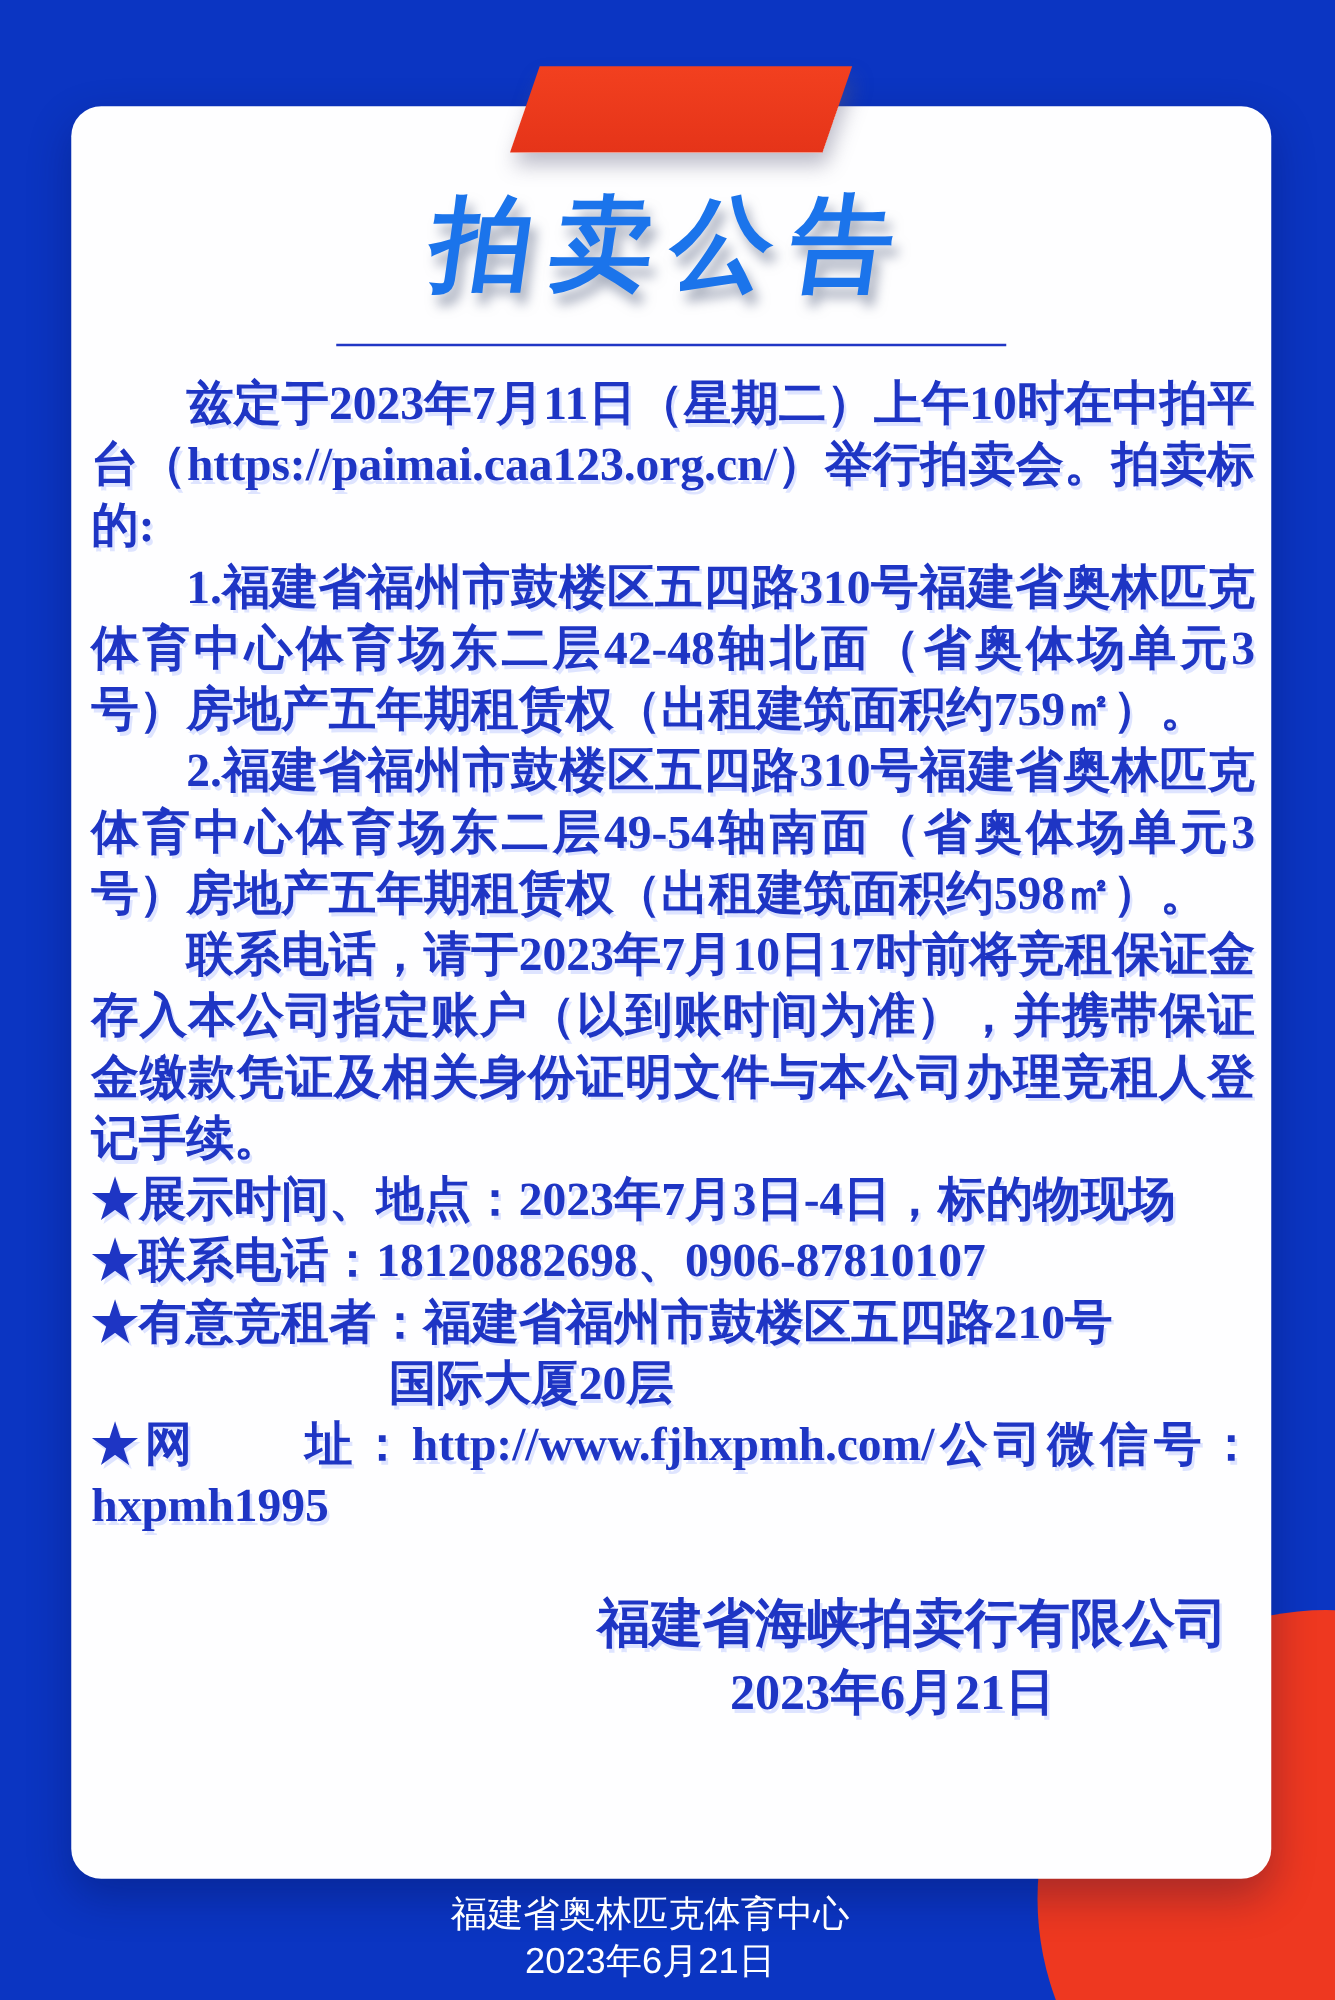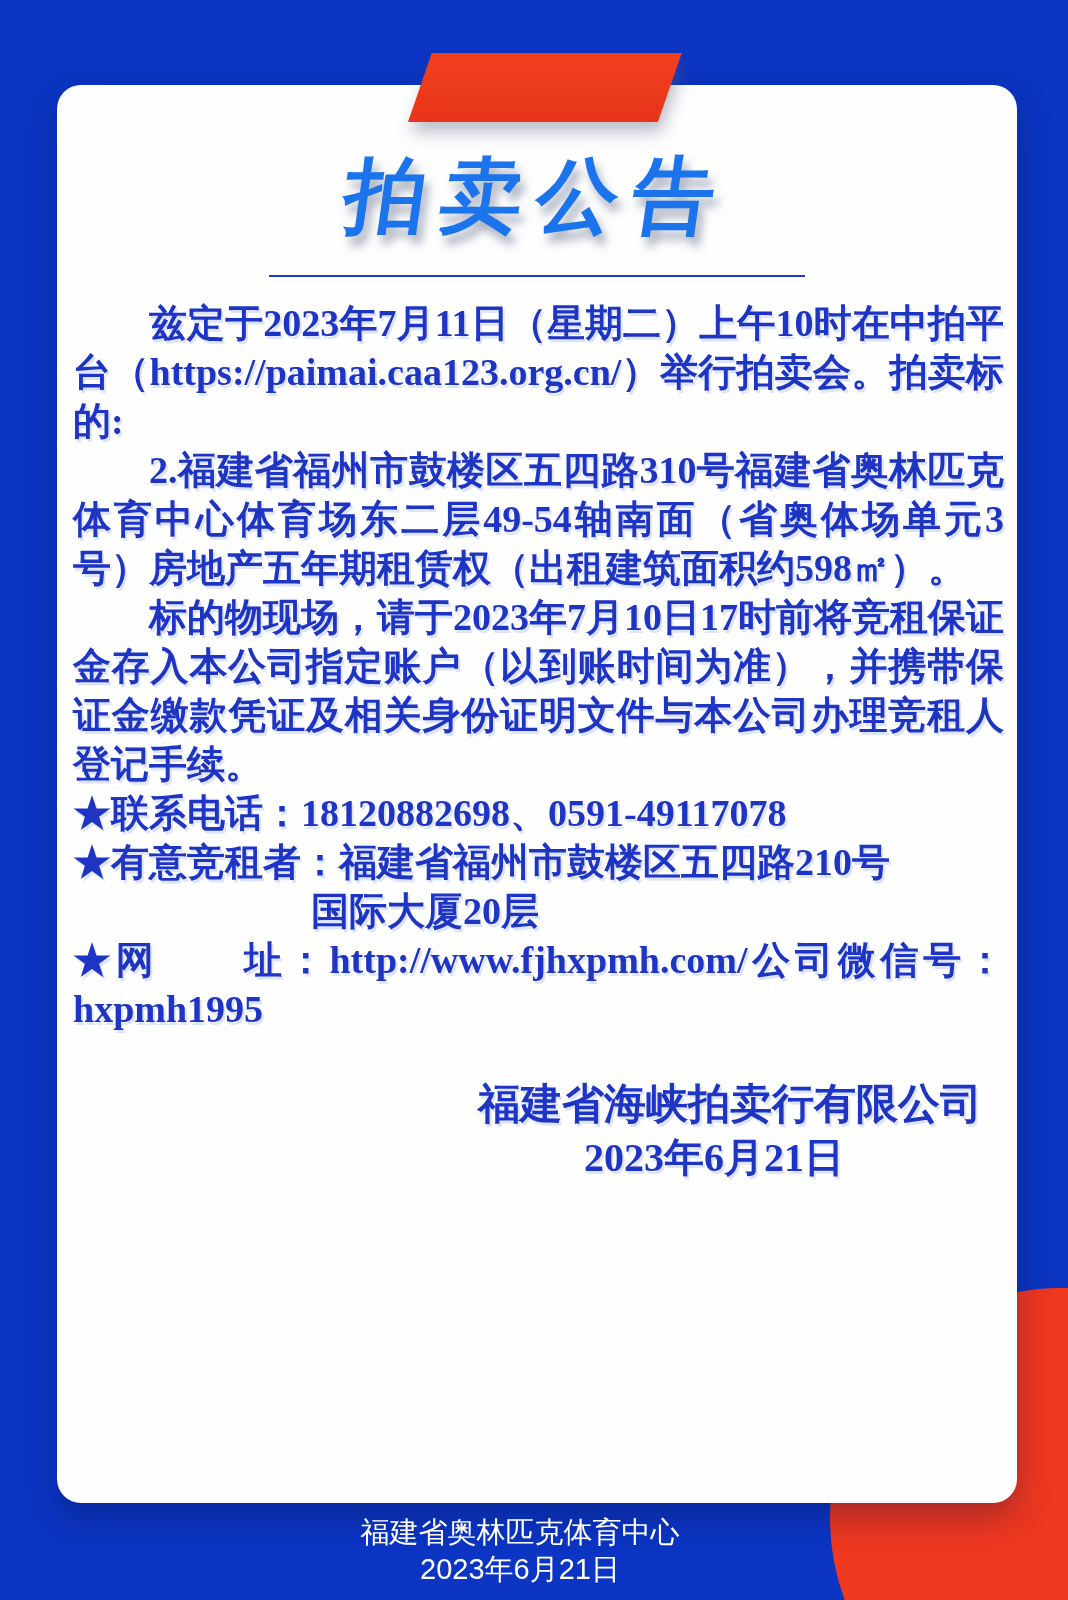--- a/index.html
+++ b/index.html
@@ -122,23 +122,25 @@
   <div class="red-circle"></div>
 
   <div class="card">
     <div class="title-wrap">
       <span class="title">拍卖公告</span>
     </div>
     <div class="title-underline"></div>
 
     <div class="body-text">
       <p class="para">兹定于2023年7月11日（星期二）上午10时在中拍平台（https://paimai.caa123.org.cn/）举行拍卖会。拍卖标的:</p>
+      <p class="para">1.福建省福州市鼓楼区五四路310号福建省奥林匹克体育中心体育场东二层42-48轴北面（省奥体场单元3号）房地产五年期租赁权（出租建筑面积约759㎡）。</p>
       <p class="para">2.福建省福州市鼓楼区五四路310号福建省奥林匹克体育中心体育场东二层49-54轴南面（省奥体场单元3号）房地产五年期租赁权（出租建筑面积约598㎡）。</p>
-      <p class="para">标的物现场，请于2023年7月10日17时前将竞租保证金存入本公司指定账户（以到账时间为准），并携带保证金缴款凭证及相关身份证明文件与本公司办理竞租人登记手续。</p>
-      <p class="star-line">★联系电话：18120882698、0591-49117078</p>
+      <p class="para">联系电话，请于2023年7月10日17时前将竞租保证金存入本公司指定账户（以到账时间为准），并携带保证金缴款凭证及相关身份证明文件与本公司办理竞租人登记手续。</p>
+      <p class="star-line">★展示时间、地点：2023年7月3日-4日，标的物现场</p>
+      <p class="star-line">★联系电话：18120882698、0906-87810107</p>
       <p class="star-line">★有意竞租者：福建省福州市鼓楼区五四路210号</p>
       <p class="addr-cont">国际大厦20层</p>
       <p class="star-line">★网　　址：http://www.fjhxpmh.com/公司微信号：hxpmh1995</p>
     </div>
 
     <div class="signature">
       <div class="company">福建省海峡拍卖行有限公司</div>
       <div class="sig-date">2023年6月21日</div>
     </div>
   </div>

